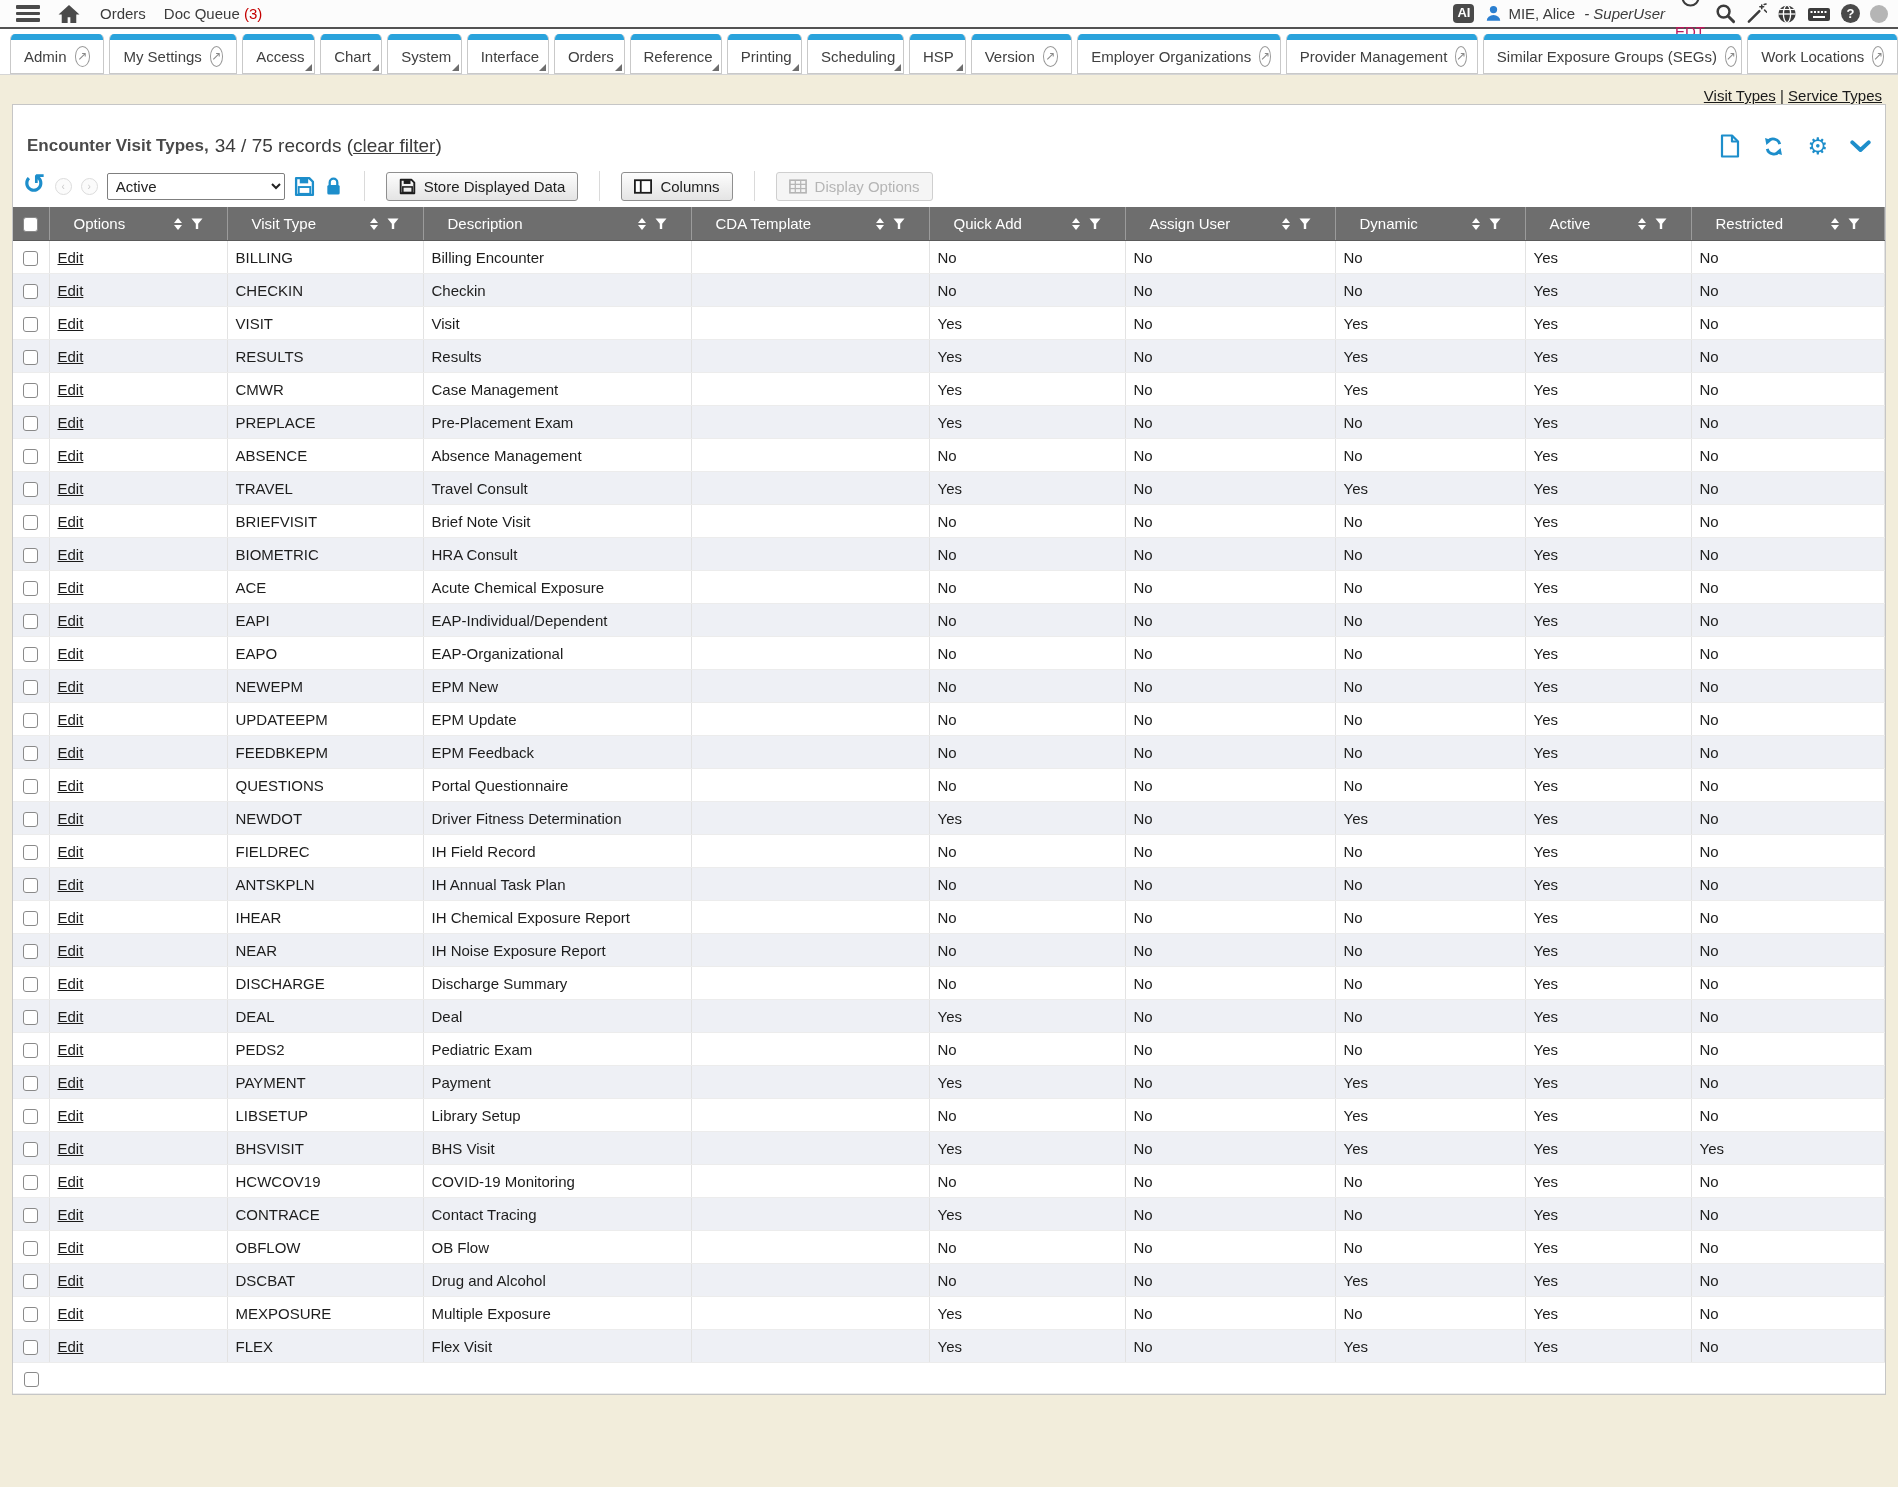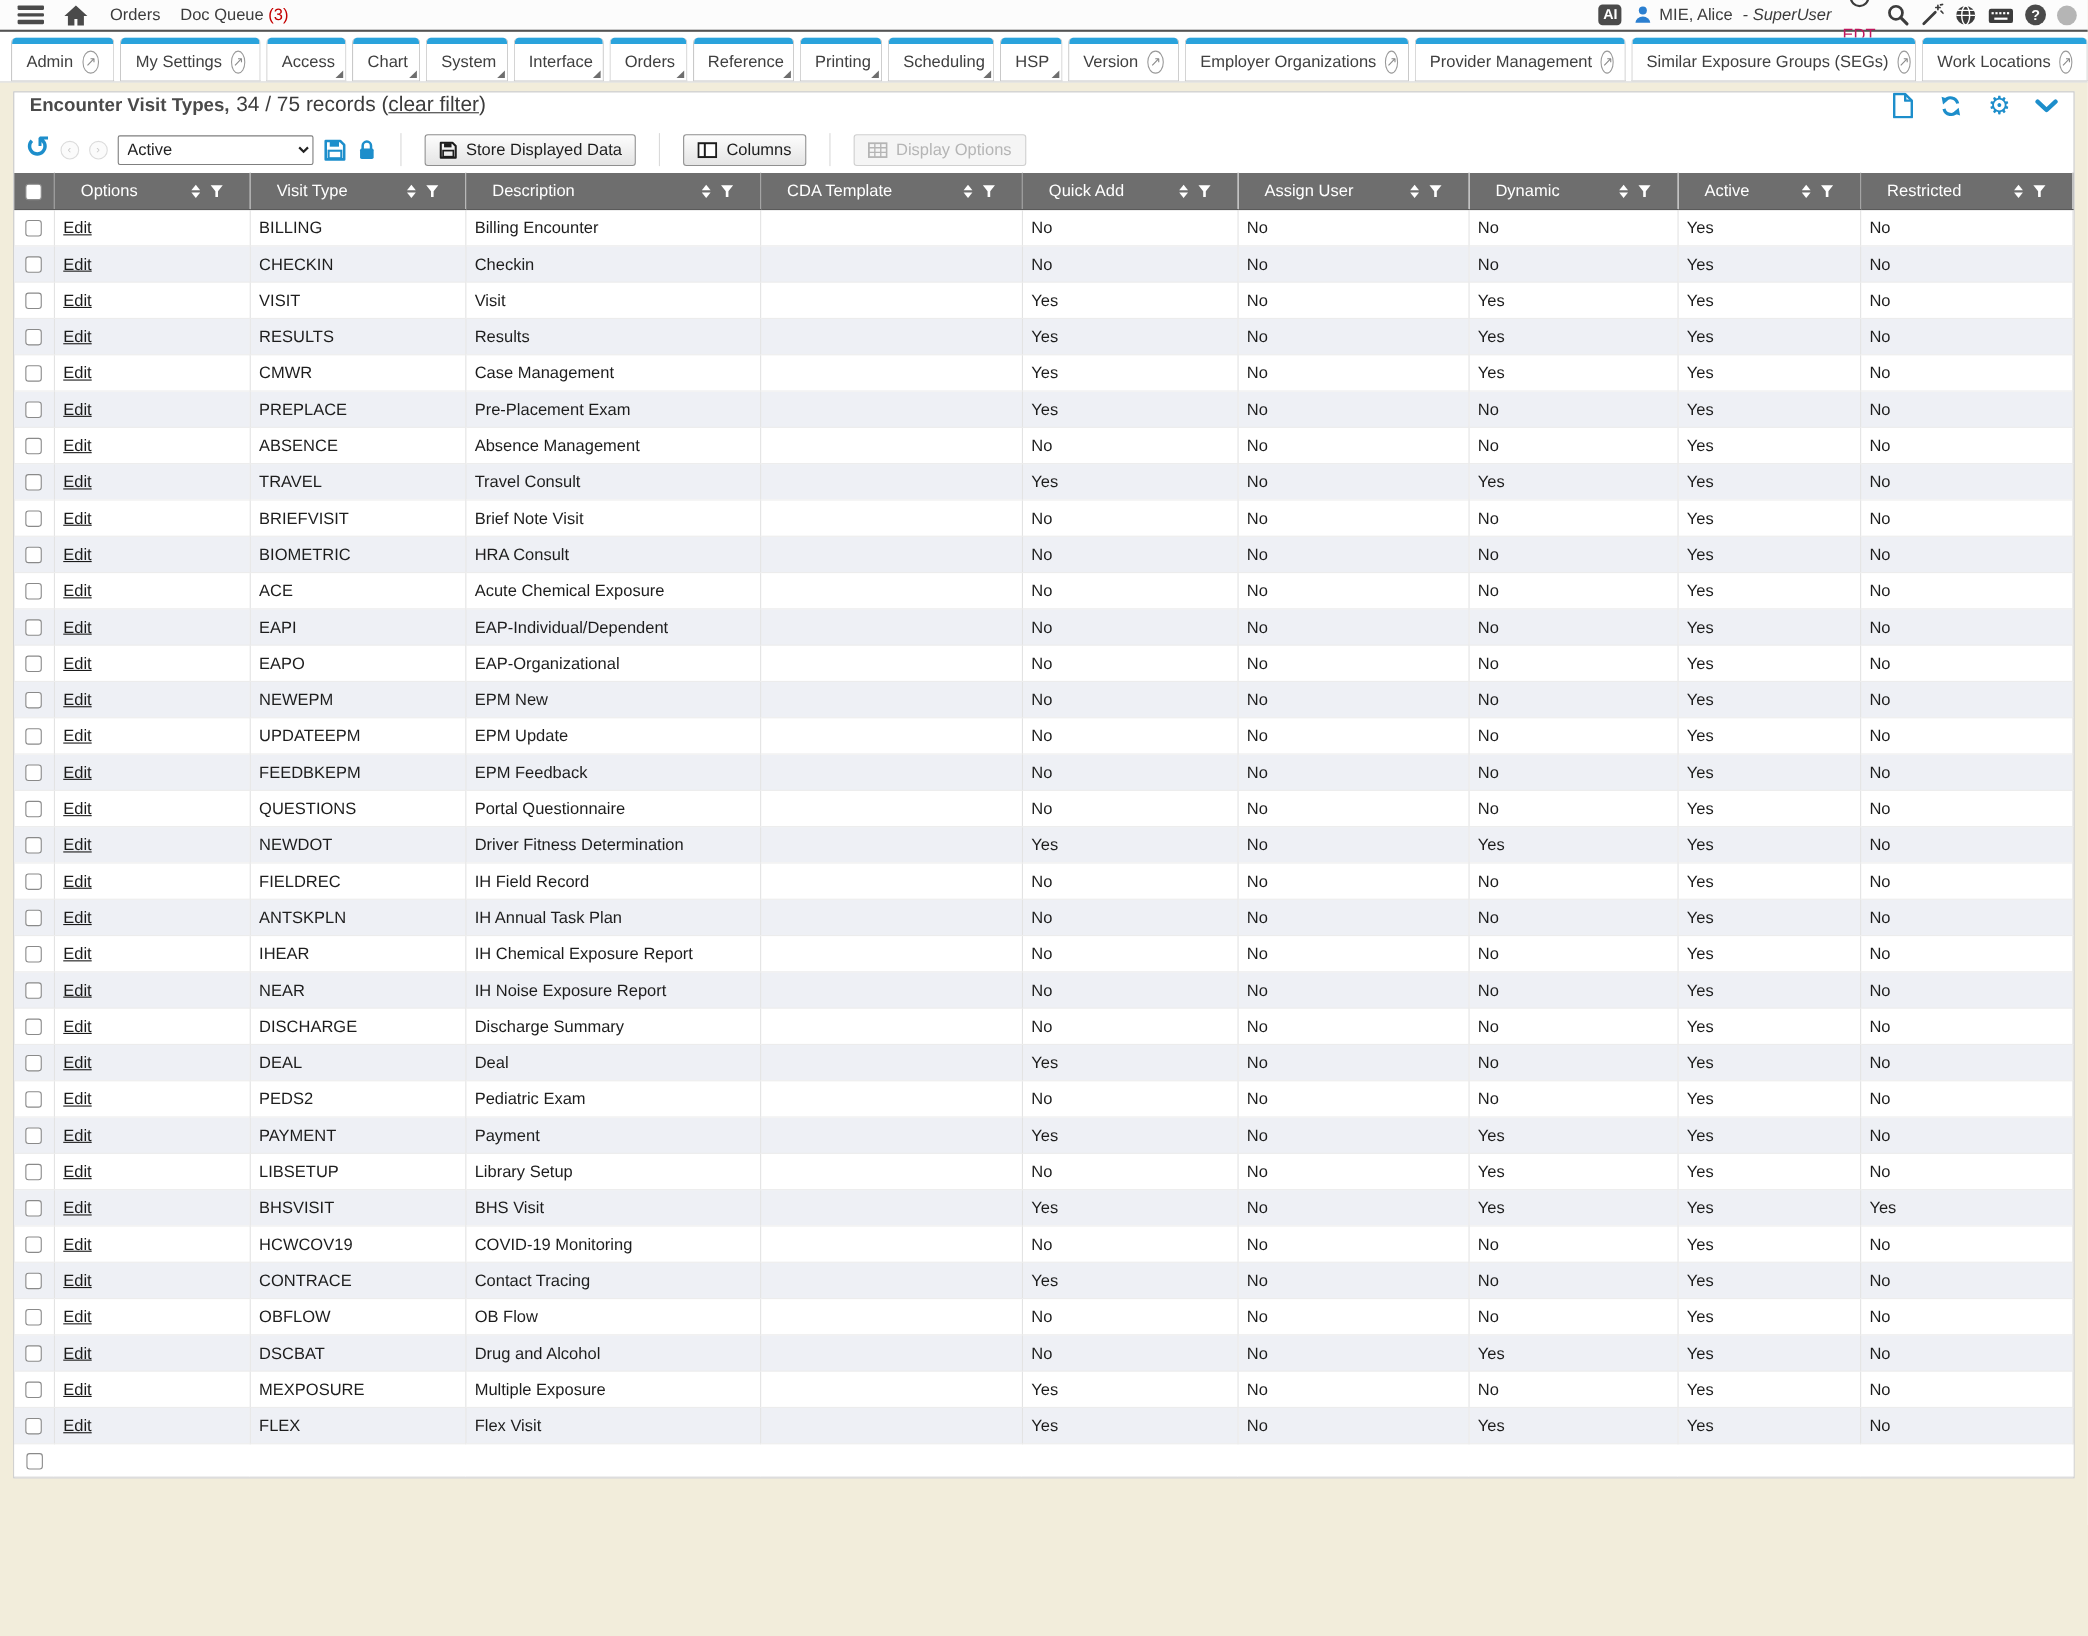--- a/index.html
+++ b/index.html
@@ -55,21 +55,21 @@
     color:#8a8a8a;font-size:12px;display:flex;align-items:center;justify-content:center;margin-top:4px;}
   .tab.fold::after{content:"";position:absolute;right:2px;bottom:2px;width:0;height:0;
     border-style:solid;border-width:0 0 7px 7px;border-color:transparent transparent #6e6e6e transparent;}
   
   .content{padding:8px 12px 0 12px;}
   .links-row{text-align:right;padding:4px 4px 0 0;color:#1a1a1a;}
   .links-row a, .add-row a{color:#1a1a1a;text-decoration:underline;cursor:pointer;}
   .add-row{text-align:right;padding:10px 4px 12px 0;}
   
   .panel{background:#fff;border:1px solid #c6c6c6;}
-  .panel-header{display:flex;align-items:center;padding:0 14px 9px 14px;}
+  .panel-header{display:flex;align-items:center;padding:29px 14px 9px 14px;}
   .panel-title{font-weight:bold;color:#4a4a4a;font-size:17px;}
   .panel-records{color:#3c3c3c;margin-left:6px;font-size:19px;}
   .clear-filter{color:#3c3c3c;text-decoration:underline;cursor:pointer;}
   .panel-icons{margin-left:auto;display:flex;align-items:center;gap:22px;}
   .panel-icons .icon-btn{color:var(--accent-blue);}
   .gear-glyph{font-size:23px;color:var(--accent-blue);line-height:1;}
   
   .grid-toolbar{display:flex;align-items:center;padding:4px 10px 6px 10px;gap:9px;}
   .undo-glyph{color:var(--accent-blue);font-size:27px;font-weight:bold;line-height:1;cursor:pointer;margin-top:-3px;}
   .nav-circle{width:17px;height:17px;border-radius:50%;border:1.5px solid #dcdcdc;color:#c9c9c9;
@@ -235,20 +235,25 @@
       <span class="tab-label">Similar Exposure Groups (SEGs)</span>
       <span class="tab-ext">↗</span>
     </div>
     <div class="tab">
       <span class="tab-label">Work Locations</span>
       <span class="tab-ext">↗</span>
     </div>
   </div>
 
 <div class="content">
+  <div class="links-row">
+    <a>Visit Types</a>
+    <span>|</span>
+    <a>Service Types</a>
+  </div>
 
   <div class="panel">
 
     <div class="panel-header">
       <span class="panel-title">Encounter Visit Types,</span>
       <span class="panel-records">
         <span>34 / 75 records</span>
         <span>(</span><a class="clear-filter">clear filter</a><span>)</span>
       </span>
       <span class="panel-icons">

